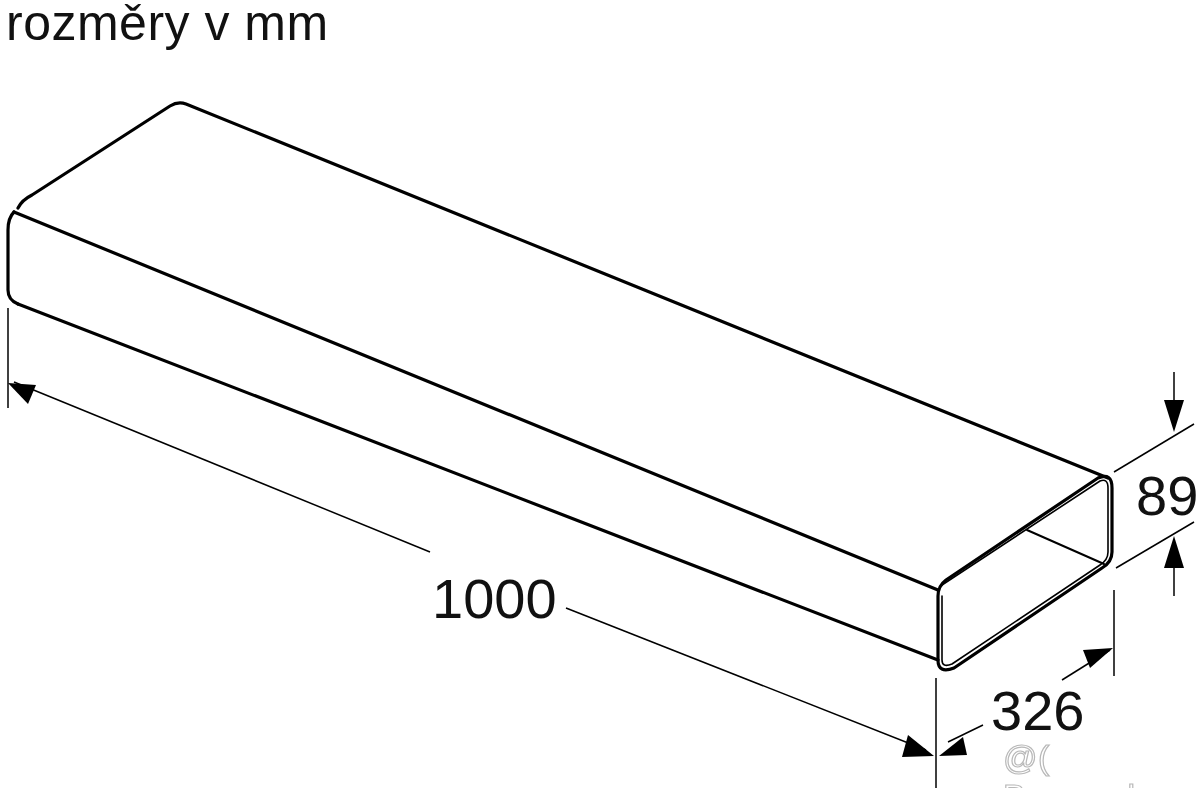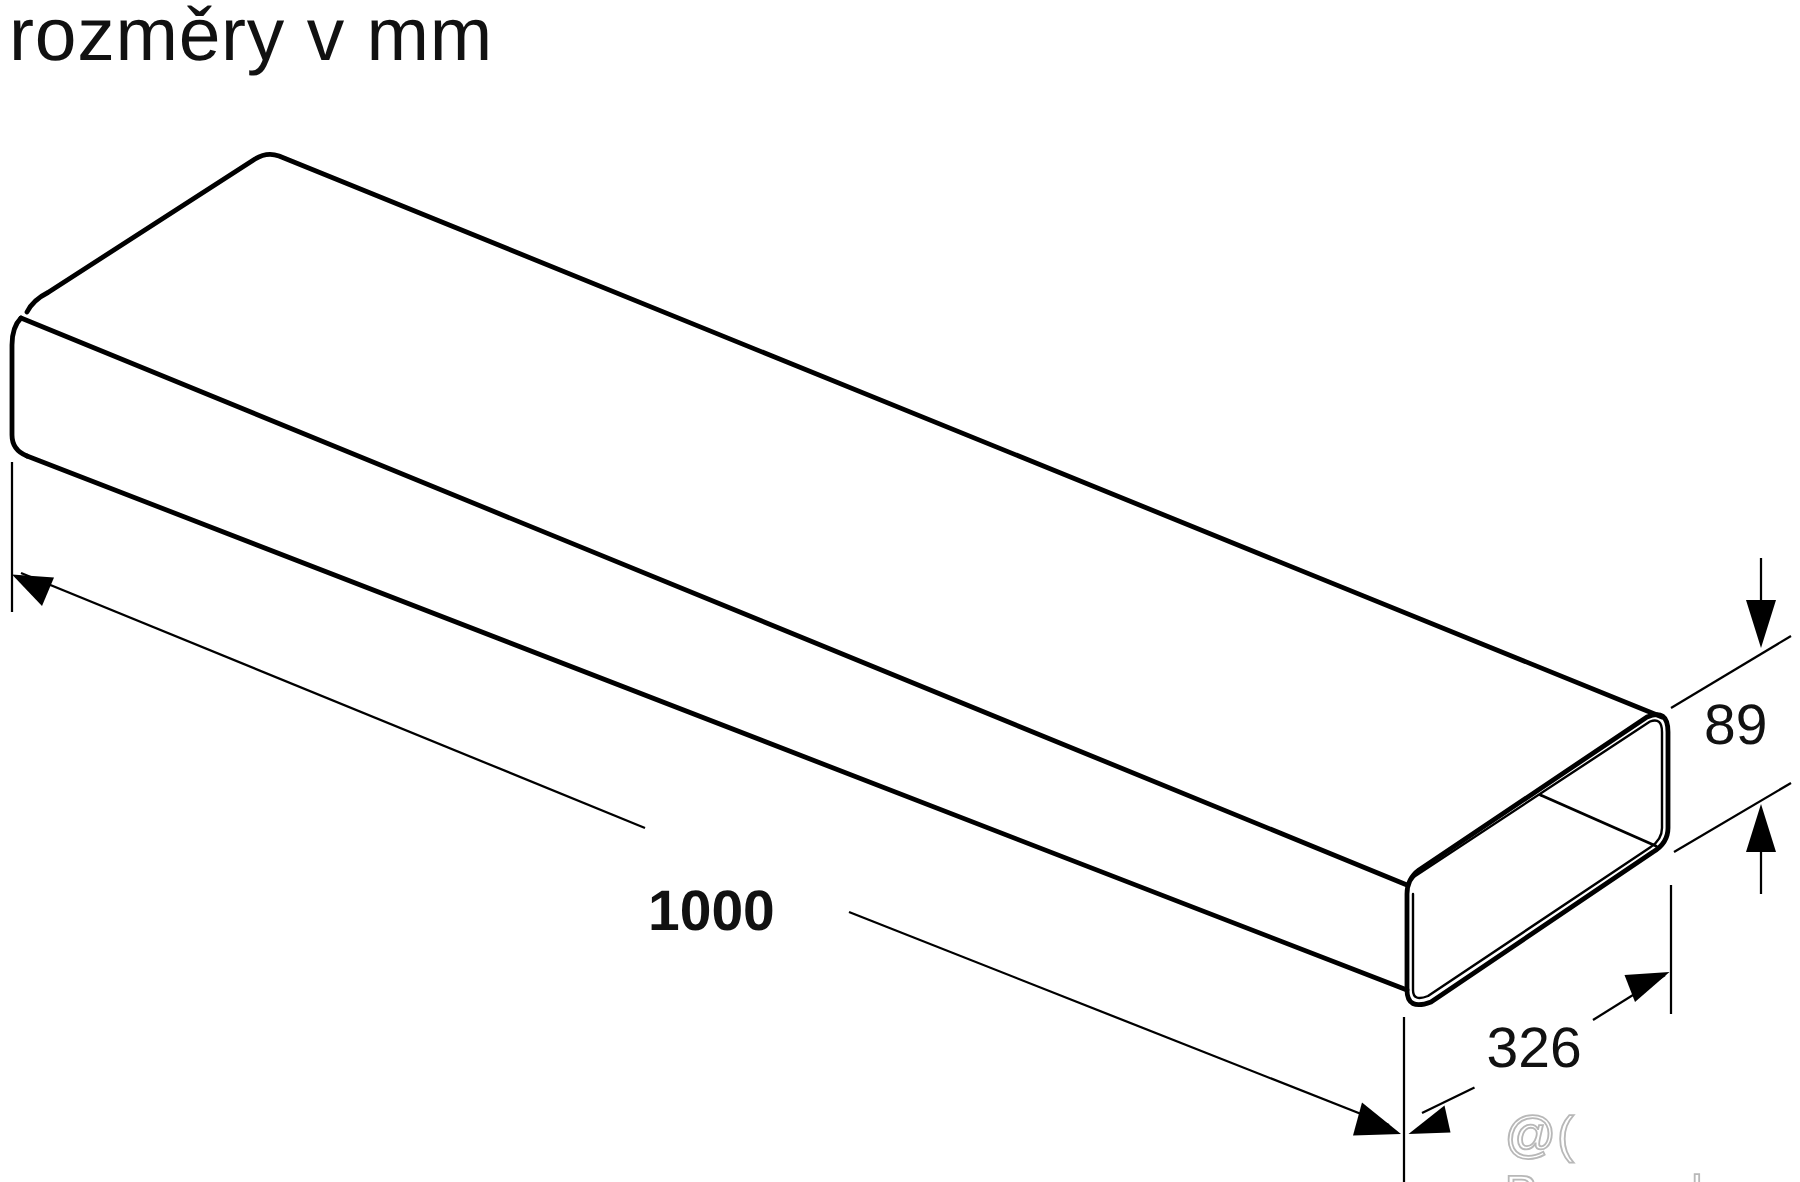--- a/index.html
+++ b/index.html
@@ -1,20 +1,20 @@
 <!DOCTYPE html>
 <html><head>
 <meta charset="utf-8">
 <style>
   html, body { margin:0; padding:0; background:#ffffff; }
   body { width:1200px; height:788px; position:relative; overflow:hidden; font-family:"Liberation Sans", sans-serif; }
   .title { position:absolute; left:6px; top:-6px; font-size:50px; color:#111; letter-spacing:0.5px; }
   svg.drawing { position:absolute; left:0; top:0; }
-  .dim { position:absolute; font-size:38px; color:#111; }
-  .dim-length { left:432px; top:587px;font-weight:bold; }
+  .dim { position:absolute; font-size:56px; color:#111; }
+  .dim-length { left:432px; top:566px; }
   .dim-height { left:1136px; top:463px; }
   .dim-width { left:991px; top:678px; }
   .watermark { position:absolute; left:1003px; top:738px; font-size:34px; color:#fff;
     -webkit-text-stroke:1.2px #b8b8b8; letter-spacing:0.5px; }
 </style>
 </head>
 <body>
 
 <div class="title">rozměry v mm</div>
 

